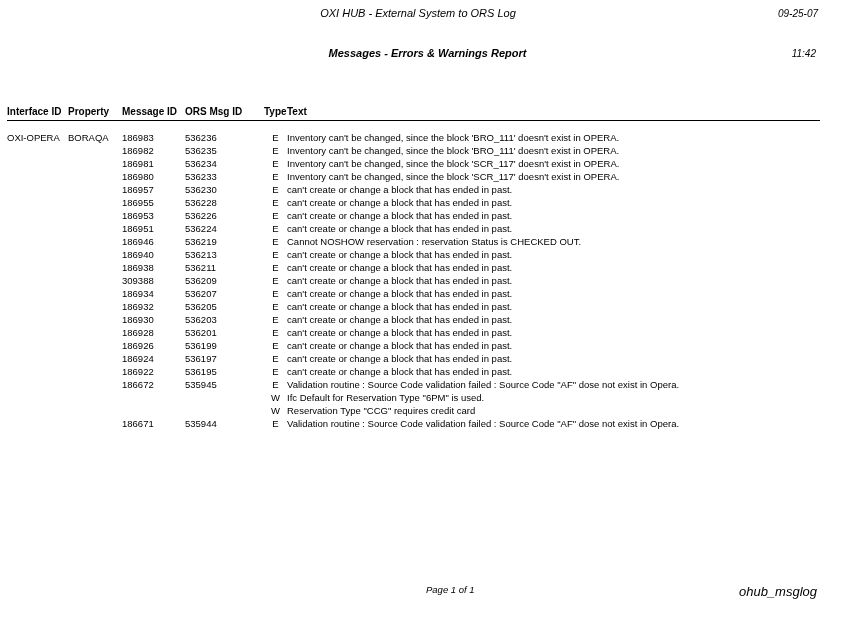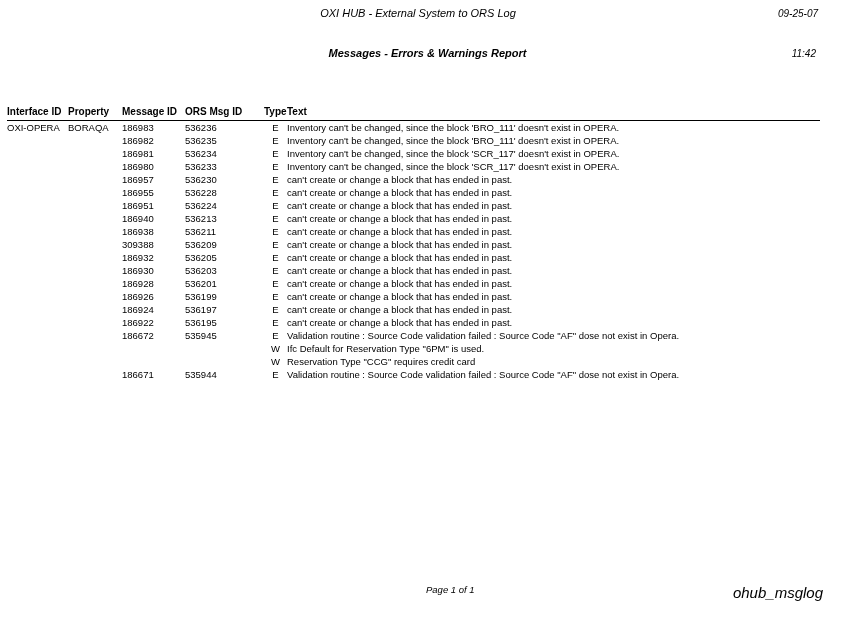--- a/index.html
+++ b/index.html
@@ -46,30 +46,30 @@
     padding: 2px 0 0 0; height: 14px; vertical-align: top;
     white-space: nowrap;
   }
   table.msgs thead tr { border-bottom: 1px solid #000; }
 
   table.msgs td {
     padding: 0; height: 13px; line-height: 13px;
     font-size: 9.5px; white-space: nowrap; overflow: visible;
     vertical-align: top;
   }
-  table.msgs tbody tr:first-child td { }
+  table.msgs tbody tr:first-child td { padding-top: 10px; }
   table.msgs td:nth-child(5) { text-align: center; }
 
   .footer-page {
     position: absolute; top: 584px; left: 426px;
     font-style: italic; font-size: 9.5px;
   }
   .footer-id {
-    position: absolute; top: 584px; right: 28px;
-    font-style: italic; font-size: 15px;
+    position: absolute; top: 584px; right: 34px;
+    font-style: italic; font-size: 13px;
   }
 </style>
 </head>
 <body>
 
 <div class="page">
 
   <div class="hdr-title">OXI HUB - External System to ORS Log</div>
   <div class="hdr-date">09-25-07</div>
 
@@ -140,28 +140,44 @@
           <td></td>
           <td></td>
           <td>186955</td>
           <td>536228</td>
           <td>E</td>
           <td>can't create or change a block that has ended in past.</td>
         </tr>
         <tr>
           <td></td>
           <td></td>
+          <td>186953</td>
+          <td>536226</td>
+          <td>E</td>
+          <td>can't create or change a block that has ended in past.</td>
+        </tr>
+        <tr>
+          <td></td>
+          <td></td>
           <td>186951</td>
           <td>536224</td>
           <td>E</td>
           <td>can't create or change a block that has ended in past.</td>
         </tr>
         <tr>
           <td></td>
           <td></td>
+          <td>186946</td>
+          <td>536219</td>
+          <td>E</td>
+          <td>Cannot NOSHOW reservation : reservation Status is CHECKED OUT.</td>
+        </tr>
+        <tr>
+          <td></td>
+          <td></td>
           <td>186940</td>
           <td>536213</td>
           <td>E</td>
           <td>can't create or change a block that has ended in past.</td>
         </tr>
         <tr>
           <td></td>
           <td></td>
           <td>186938</td>
           <td>536211</td>
@@ -172,20 +188,28 @@
           <td></td>
           <td></td>
           <td>309388</td>
           <td>536209</td>
           <td>E</td>
           <td>can't create or change a block that has ended in past.</td>
         </tr>
         <tr>
           <td></td>
           <td></td>
+          <td>186934</td>
+          <td>536207</td>
+          <td>E</td>
+          <td>can't create or change a block that has ended in past.</td>
+        </tr>
+        <tr>
+          <td></td>
+          <td></td>
           <td>186932</td>
           <td>536205</td>
           <td>E</td>
           <td>can't create or change a block that has ended in past.</td>
         </tr>
         <tr>
           <td></td>
           <td></td>
           <td>186930</td>
           <td>536203</td>

